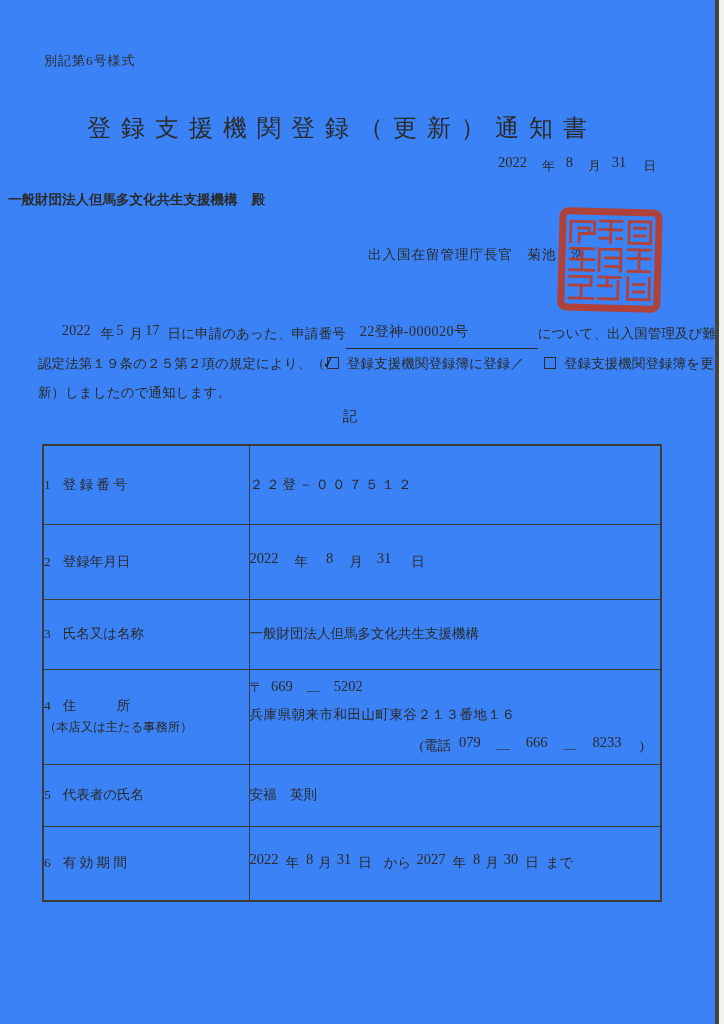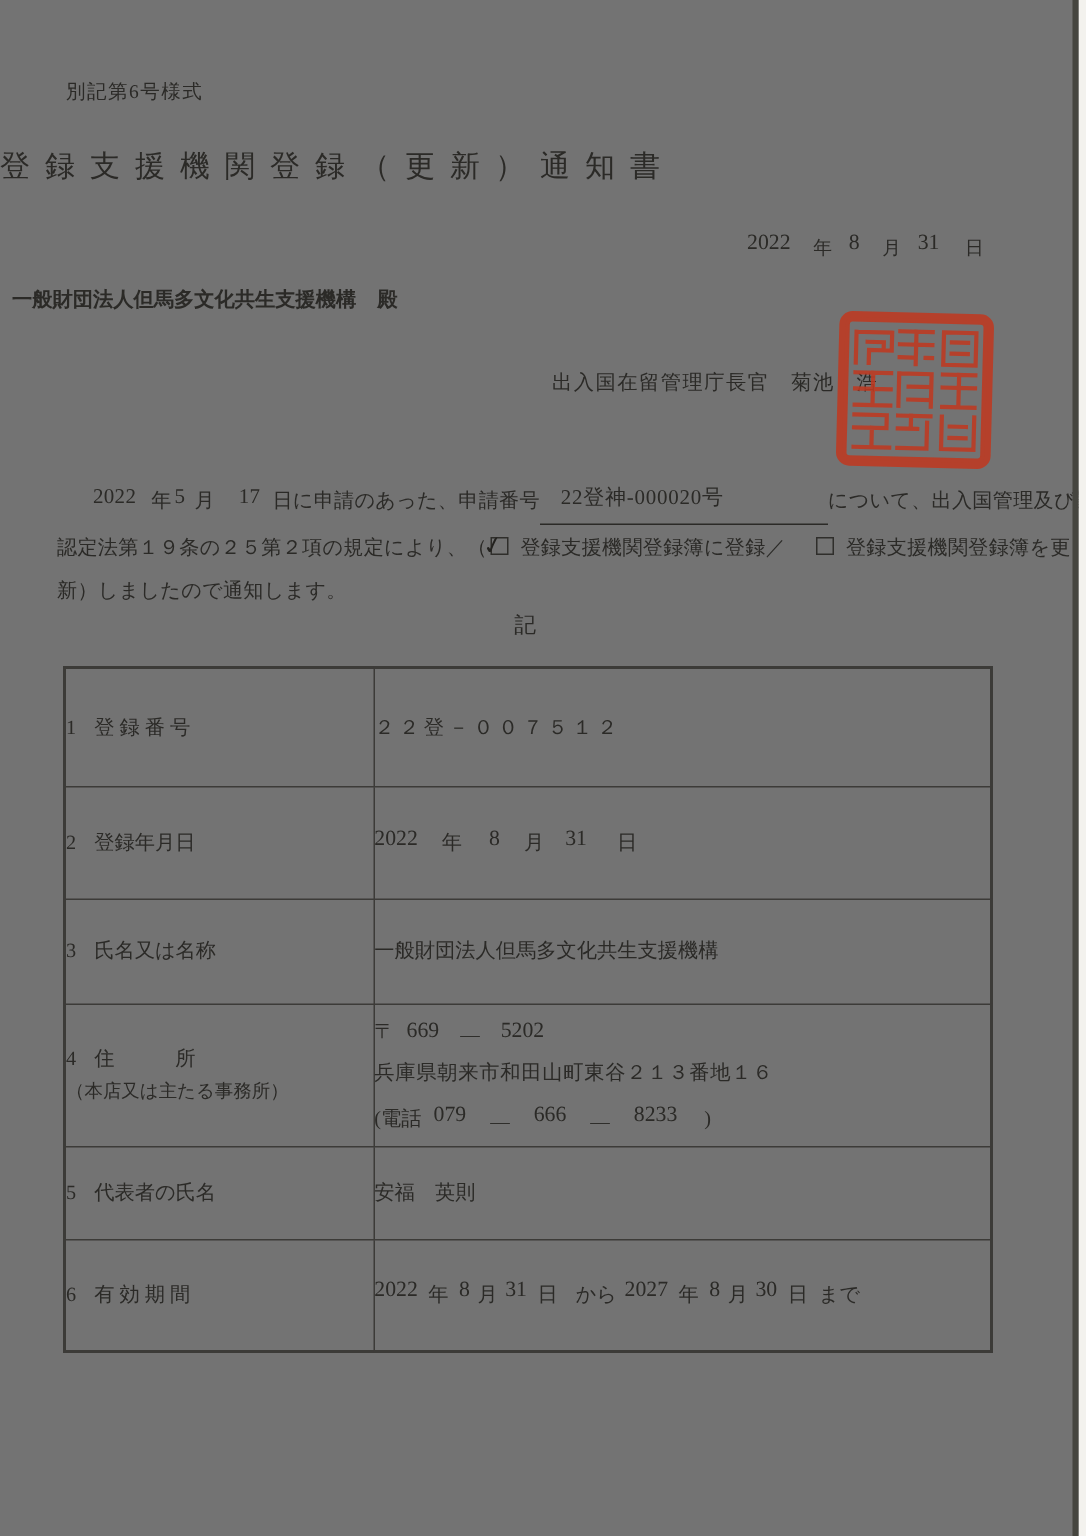--- a/index.html
+++ b/index.html
@@ -1,47 +1,47 @@
 <!DOCTYPE html>
 <html lang="ja"><head>
 <meta charset="utf-8">
 <style>
   * { margin:0; padding:0; box-sizing:border-box; }
   html,body { background:#ffffff; }
   .page {
     position:relative; width:724px; height:1024px; margin:0 auto;
-    background:#737373; overflow:hidden;
+    background:#3b82f6; overflow:hidden;
     font-family:"Liberation Serif","DejaVu Serif",serif;
     color:#2b2a27;
   }
   
   .scan-strip { position:absolute; top:0; right:5px; width:4px; height:100%; background:#45453f; }
   .scan-strip-light { position:absolute; top:0; right:0; width:5px; height:100%; background:#f3f2ee; }
 
   .form-note { position:absolute; left:44px; top:52px; font-size:13px; letter-spacing:1px; }
-  .doc-title { position:absolute; left:0; right:40px; top:97px; 
-               font-size:20px; letter-spacing:10px; white-space:nowrap; }
+  .doc-title { position:absolute; left:0; right:40px; top:112px; text-align:center;
+               font-size:24px; letter-spacing:10px; white-space:nowrap; }
 
   .issue-date { position:absolute; left:498px; top:157px; font-size:12.5px; white-space:nowrap; }
   .issue-date .num { font-size:14.5px; position:relative; top:-3px; }
 
   .addressee { position:absolute; left:8px; top:191px; font-size:13.5px; white-space:nowrap;font-weight:bold; }
   .addressee .honorific { margin-left:14px; }
 
   .issuer { position:absolute; left:368px; top:246px; font-size:13.5px; letter-spacing:1px; white-space:nowrap;text-align:right; }
 
   .seal { position:absolute; left:556px; top:206px; width:108px; height:108px; }
 
   .body-text { position:absolute; left:38px; top:319px; width:668px;
                font-size:13.4px; line-height:29.5px; letter-spacing:0.2px; }
   .body-text .bline { white-space:nowrap; }
   .body-text .num { font-size:14px; position:relative; top:-3px; }
   .y2022 { margin-left:24px; margin-right:10px; }
   .m5  { margin-left:2px; margin-right:6px; }
-  .d17 { margin-left:16px; margin-right:8px; }
+  .d17 { margin-left:2px; margin-right:8px; }
   .app-no-line { display:inline-block; width:192px; border-bottom:1.4px solid #2b2a27;
                  vertical-align:bottom; line-height:26px; }
   .app-no-line .num { padding-left:14px; letter-spacing:0.5px; }
   .checkbox { display:inline-block; width:12px; height:12px; border:1.4px solid #2f2e2b;
               position:relative; top:1px; margin:0 8px 0 2px; }
   .checkbox .tick { position:absolute; left:-6px; top:-10px; font-size:16px; font-weight:bold;
                     color:#23221f; transform:rotate(-12deg);
                     font-family:"DejaVu Sans",sans-serif; }
   .opt-gap { margin-right:18px; }
 
@@ -62,21 +62,21 @@
   .v-date { padding-left:95px; }
   .v-date .yl { margin:0 18px 0 16px; }
   .v-date .ml { margin:0 14px 0 16px; }
   .v-date .dl { margin-left:20px; }
   .v-name { padding-left:60px; }
   .v-rep { padding-left:62px; }
 
   td.v-addr { vertical-align:top; padding:9px 0 8px 10px; }
   .postal .dash { margin:0 14px; }
   .addr-line { margin-top:9px; letter-spacing:0.5px; }
-  .phone-line { margin-top:13px; padding-right:16px; }
+  .phone-line { margin-top:13px; text-align:right; padding-right:16px; }
   .phone-line .dash { margin:0 16px; }
   .phone-line .close { margin-left:18px; }
   .phone-line .pl { margin-right:8px; }
 
   .v-valid { padding-left:12px; font-size:13.2px; }
   .v-valid .k { margin:0 5px; }
   .v-valid .k2 { margin:0 7px; }
 </style>
 </head>
 <body>

